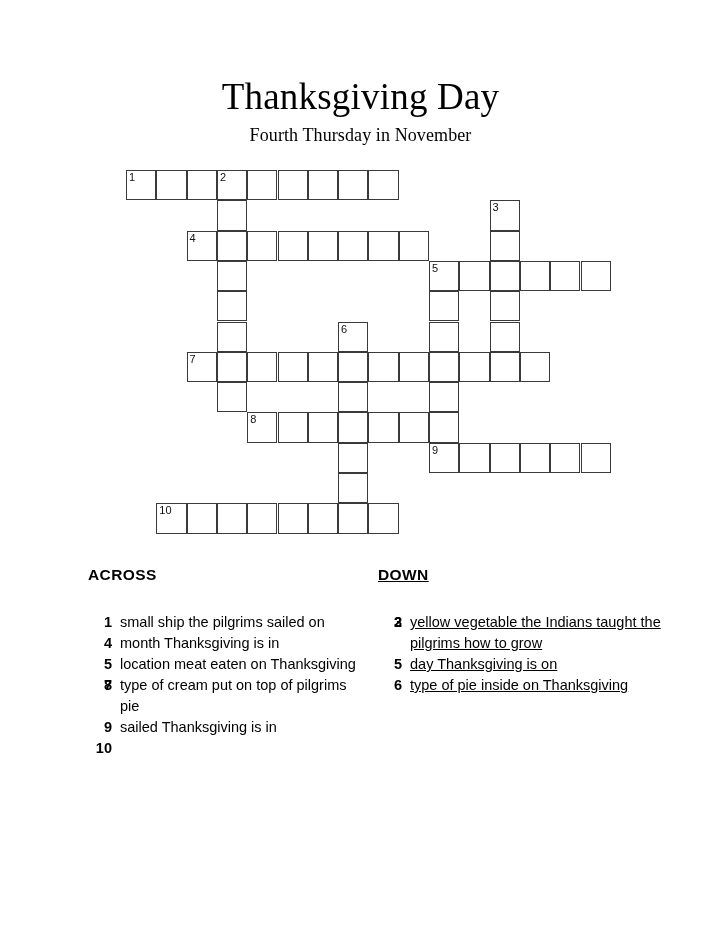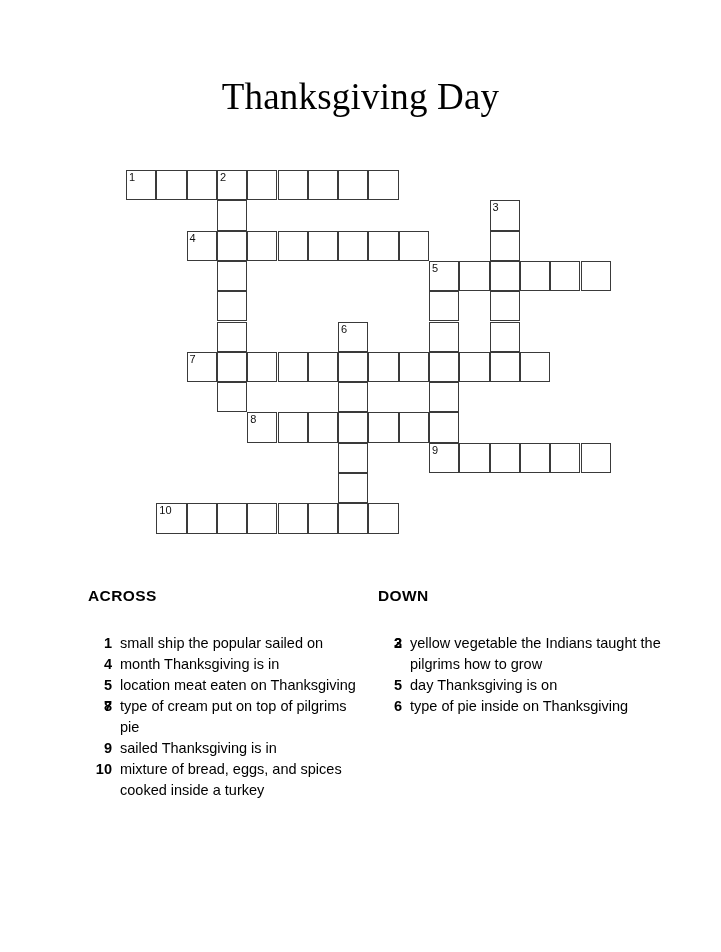--- a/index.html
+++ b/index.html
@@ -68,28 +68,27 @@
     pointer-events: none;
   }
 
   
   #clues {
     position: absolute;
     left: 0;
     top: 566px;
     width: 721px;
     height: 300px;
-    margin-top: 21px;
   }
   .clue-col {
     position: absolute;
     top: 0;
   }
   #across-col { left: 88px; width: 280px; }
-  #down-col   { left: 378px; width: 290px; }
+  #down-col   { left: 378px; width: 290px; text-decoration: underline; }
 
   .clue-heading {
     font-size: 15.5px;
     font-weight: bold;
     letter-spacing: 0.4px;
     margin: 0 0 28px 0;
   }
   .clue-list {
     list-style: none;
     margin: 0;
@@ -112,20 +111,21 @@
   }
   .clue-text {
     display: block;
   }
 </style>
 </head>
 <body>
 
 <div id="title-block">
   <h1 id="puzzle-title">Thanksgiving Day</h1>
+  <p id="puzzle-subtitle">Fourth Thursday in November</p>
 </div>
 
 <div id="crossword-grid">
     <div class="cw-cell" style="left: 126px; top: 170px;">
       <span class="cw-num">1</span>
     </div>
     <div class="cw-cell" style="left: 156.3px; top: 170px;"></div>
     <div class="cw-cell" style="left: 186.6px; top: 170px;"></div>
     <div class="cw-cell" style="left: 216.9px; top: 170px;">
       <span class="cw-num">2</span>
@@ -216,21 +216,21 @@
     <div class="cw-cell" style="left: 368.4px; top: 503.3px;"></div>
   </div>
 
 <div id="clues">
 
   <div class="clue-col" id="across-col">
     <div class="clue-heading">ACROSS</div>
     <ul class="clue-list" id="across-list">
         <li class="clue-item">
           <span class="clue-number">1</span>
-          <span class="clue-text">small ship the popular sailed on</span>
+          <span class="clue-text">small ship the pilgrims sailed on</span>
         </li>
         <li class="clue-item">
           <span class="clue-number">4</span>
           <span class="clue-text">month Thanksgiving is in</span>
         </li>
         <li class="clue-item">
           <span class="clue-number">5</span>
           <span class="clue-text">location meat eaten on Thanksgiving</span>
         </li>
         <li class="clue-item">
@@ -239,21 +239,20 @@
         <li class="clue-item">
           <span class="clue-number">8</span>
           <span class="clue-text">type of cream put on top of pilgrims pie</span>
         </li>
         <li class="clue-item">
           <span class="clue-number">9</span>
           <span class="clue-text">sailed Thanksgiving is in</span>
         </li>
         <li class="clue-item">
           <span class="clue-number">10</span>
-          <span class="clue-text">mixture of bread, eggs, and spices cooked inside a turkey</span>
         </li>
       </ul>
   </div>
 
   <div class="clue-col" id="down-col">
     <div class="clue-heading">DOWN</div>
     <ul class="clue-list" id="down-list">
         <li class="clue-item">
           <span class="clue-number">2</span>
         </li>

